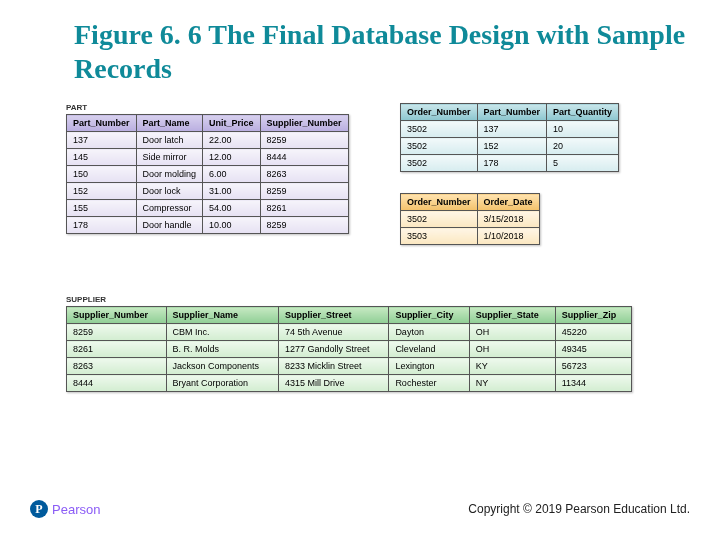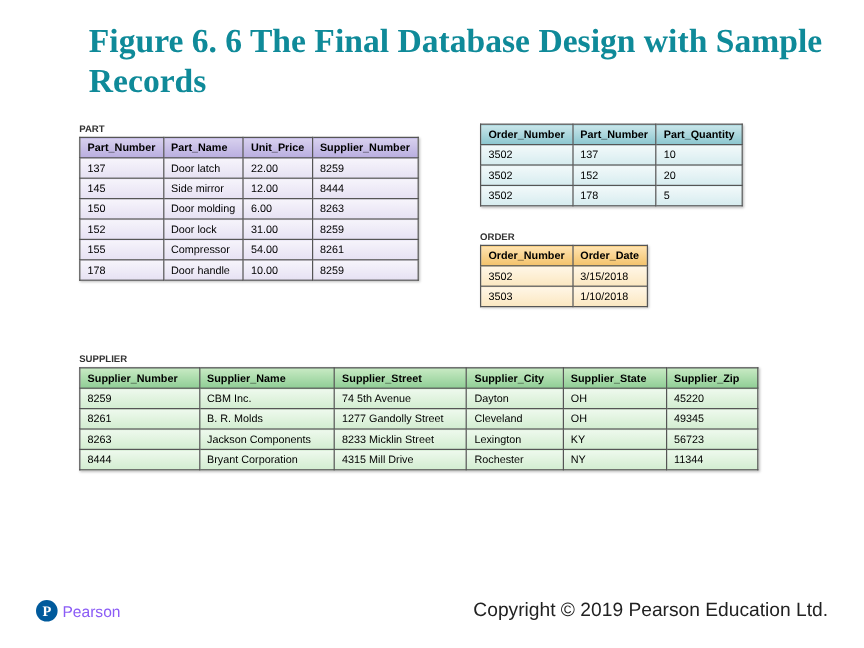--- a/index.html
+++ b/index.html
@@ -110,21 +110,21 @@
     font-weight: bold;
     font-size: 12px;
     font-family: "Times New Roman", serif;
   }
   .logo-text {
     font-size: 13px;
     color: #8b5cf6;
     text-align: right;
   }
   .copyright {
-    font-size: 16px;
+    font-size: 12px;
     color: #222;
   }
 </style>
 </head>
 <body>
 
 <div class="title">Figure 6. 6 The Final Database Design with Sample Records</div>
 
 <div class="tables-wrap">
 
@@ -203,21 +203,20 @@
         <tr>
             <td>3502</td>
             <td>178</td>
             <td>5</td>
           </tr>
       </tbody>
     </table>
   </div>
 
   <div class="order">
-    <div class="tbl-label">ORDER</div>
     <table class="dbtable">
       <thead>
           <tr>
         <th>Order_Number</th>
         <th>Order_Date</th>
       </tr>
         </thead>
       <tbody>
         <tr>
             <td>3502</td>

